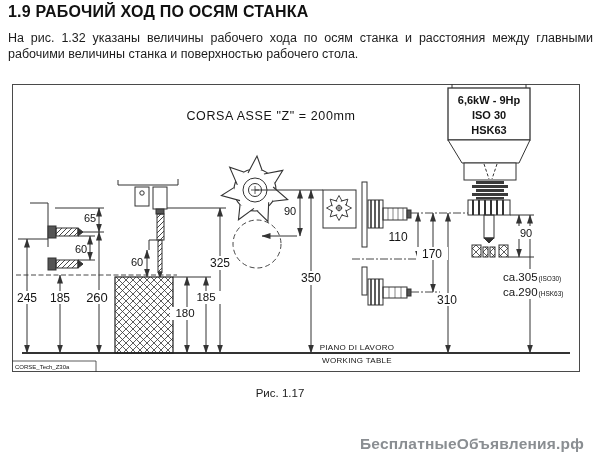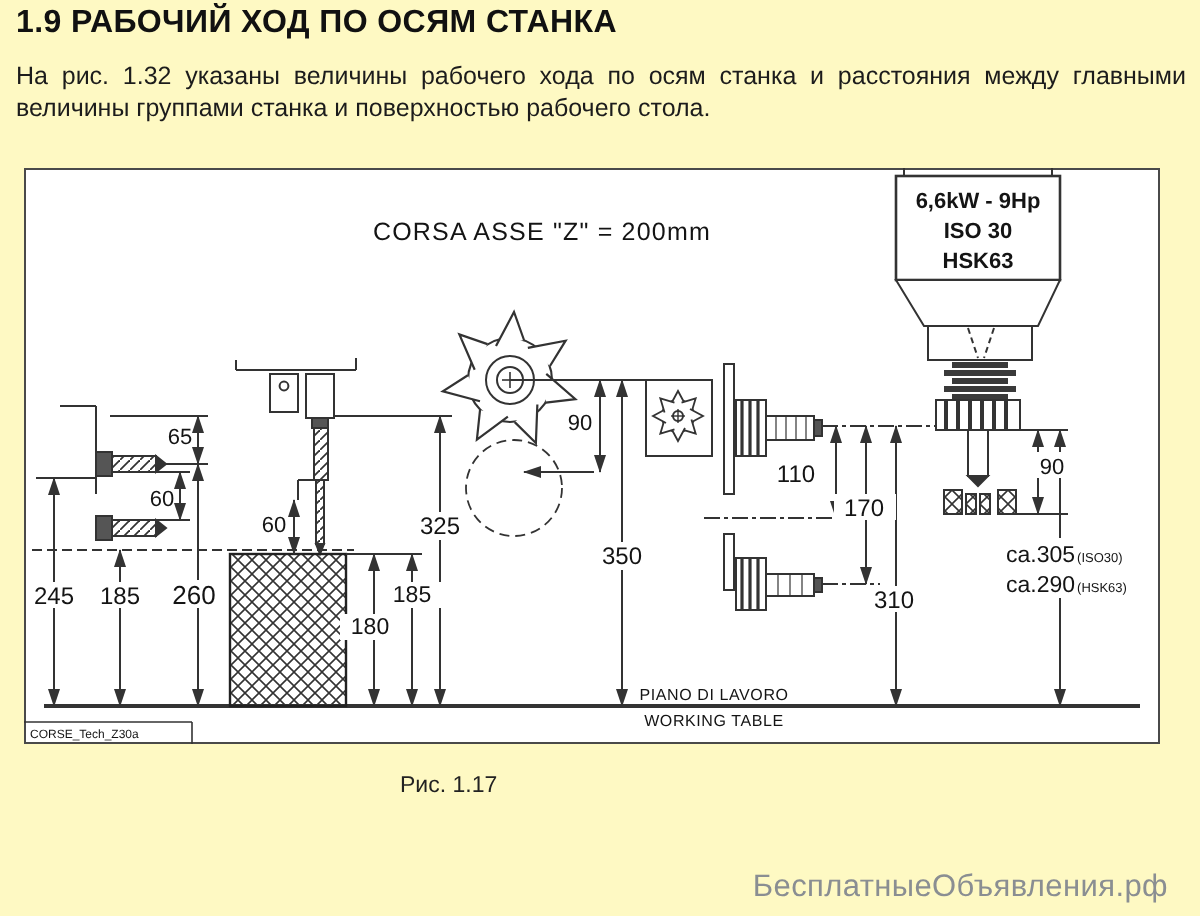--- a/index.html
+++ b/index.html
@@ -1,48 +1,48 @@
 <!DOCTYPE html>
 <html><head>
 <meta charset="utf-8">
 <style>
   html,body{margin:0;padding:0;background:#e8e8e8;}
   .page{
-    position:relative;width:600px;height:458px;background:#fef9c3;
+    position:relative;width:600px;height:458px;background:#ffffff;
     font-family:"Liberation Sans",sans-serif;overflow:hidden;
   }
   .heading{
     position:absolute;left:8px;top:3px;width:584px;
     font-size:16px;font-weight:bold;color:#111;letter-spacing:.2px;
   }
   .intro{position:absolute;left:8px;top:31px;width:585px;font-size:12.5px;color:#1c1c1c;line-height:15.5px;}
   .intro .l1{text-align:justify;text-align-last:justify;}
   .intro .l2{text-align:left;}
   .diagram-wrap{position:absolute;left:12px;top:84px;width:568px;height:288px;}
   svg{display:block;}
   svg text{font-family:"Liberation Sans",sans-serif;fill:#141414;}
   .caption{
-    position:absolute;left:200px;top:387px;width:160px;text-align:left;
+    position:absolute;left:200px;top:387px;width:160px;text-align:center;
     font-size:11.5px;color:#222;
   }
   .watermark{
     position:absolute;right:16px;top:435px;
-    font-size:15.5px;font-weight:normal;color:#8a8e92;letter-spacing:.2px;
+    font-size:15.5px;font-weight:bold;color:#8a8e92;letter-spacing:.2px;
   }
 </style>
 </head>
 <body>
 
 <div class="page">
 
   <div class="heading">1.9 РАБОЧИЙ ХОД ПО ОСЯМ СТАНКА</div>
 
   <div class="intro">
     <div class="l1">На рис. 1.32 указаны величины рабочего хода по осям станка и расстояния между главными</div>
-    <div class="l2">величины группами станка и поверхностью рабочего стола.</div>
+    <div class="l2">рабочими величины станка и поверхностью рабочего стола.</div>
   </div>
 
   <div class="diagram-wrap">
     <svg width="568" height="288" viewBox="12 84 568 288">
       <defs>
         <marker id="ar" markerUnits="userSpaceOnUse" markerWidth="9" markerHeight="6" refX="8.5" refY="3" orient="auto-start-reverse">
           <path d="M0,0 L9,3 L0,6 Z" fill="#333"></path>
         </marker>
         <pattern id="xh" width="7" height="7" patternUnits="userSpaceOnUse">
           <path d="M0,7 L7,0 M0,0 L7,7" stroke="#333" stroke-width="0.8" fill="none"></path>

